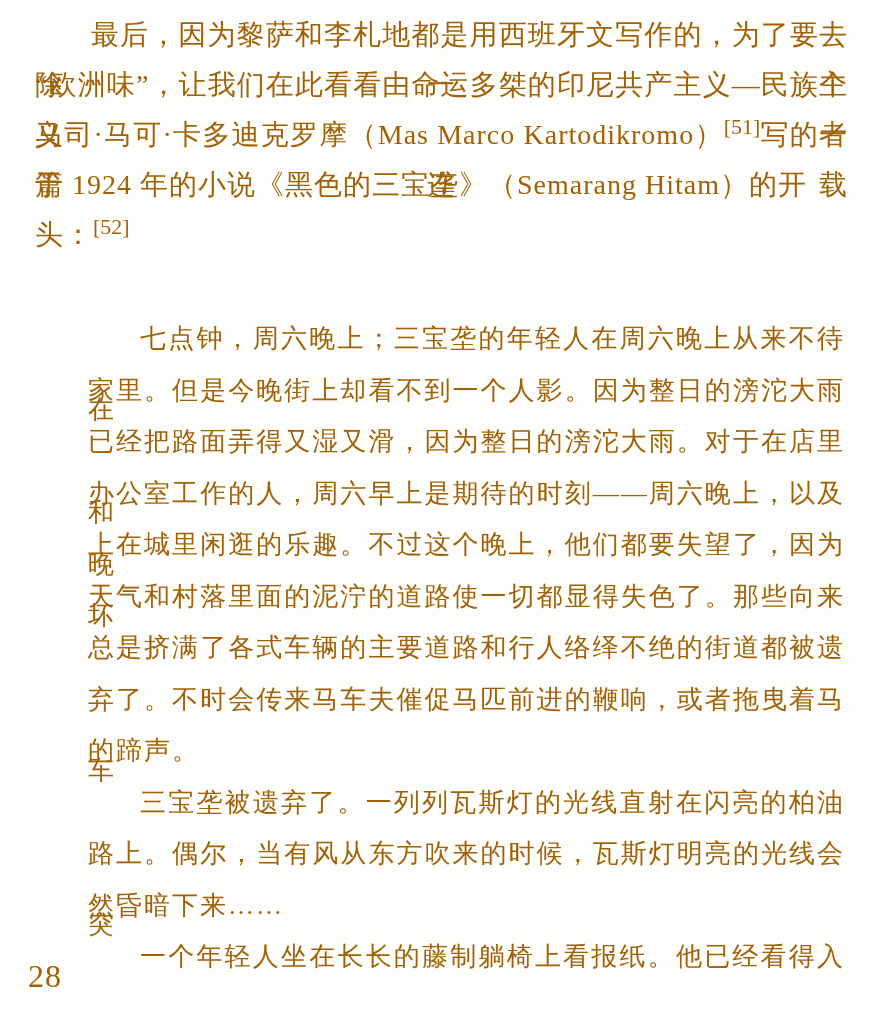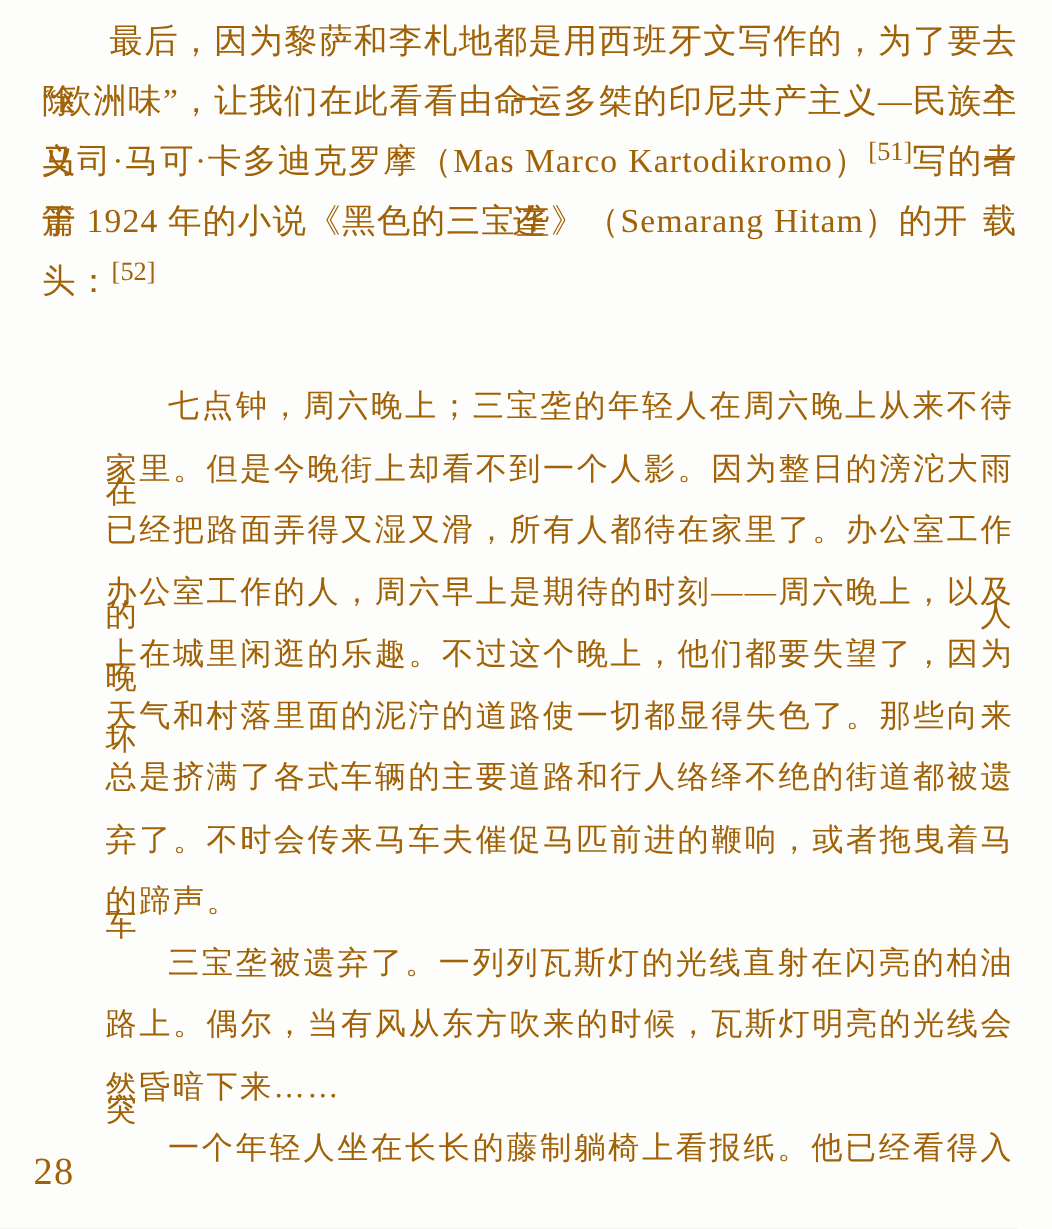--- a/index.html
+++ b/index.html
@@ -81,21 +81,21 @@
   <div class="intro">
     <div class="iline first">最后，因为黎萨和李札地都是用西班牙文写作的，为了要去除一个</div>
     <div class="iline">“欧洲味”，让我们在此看看由命运多桀的印尼共产主义—民族主义者</div>
     <div class="iline"><span>马司·马可·卡多迪克罗摩（Mas Marco Kartodikromo）</span><sup class="fnref">[51]</sup><span>写的一篇连载</span></div>
     <div class="iline lastline"><span>于 1924 年的小说《黑色的三宝垄》（Semarang Hitam）的开头：</span><sup class="fnref">[52]</sup></div>
   </div>
 
   <div class="quote">
     <div class="qline first">七点钟，周六晚上；三宝垄的年轻人在周六晚上从来不待在</div>
     <div class="qline">家里。但是今晚街上却看不到一个人影。因为整日的滂沱大雨</div>
-    <div class="qline">已经把路面弄得又湿又滑，所有人都待在家里了。办公室工作的人</div>
+    <div class="qline">已经把路面弄得又湿又滑，因为整日的滂沱大雨。对于在店里和</div>
     <div class="qline">办公室工作的人，周六早上是期待的时刻——周六晚上，以及晚</div>
     <div class="qline">上在城里闲逛的乐趣。不过这个晚上，他们都要失望了，因为坏</div>
     <div class="qline">天气和村落里面的泥泞的道路使一切都显得失色了。那些向来</div>
     <div class="qline">总是挤满了各式车辆的主要道路和行人络绎不绝的街道都被遗</div>
     <div class="qline">弃了。不时会传来马车夫催促马匹前进的鞭响，或者拖曳着马车</div>
     <div class="qline shortline">的蹄声。</div>
     <div class="qline first">三宝垄被遗弃了。一列列瓦斯灯的光线直射在闪亮的柏油</div>
     <div class="qline">路上。偶尔，当有风从东方吹来的时候，瓦斯灯明亮的光线会突</div>
     <div class="qline shortline">然昏暗下来……</div>
     <div class="qline first">一个年轻人坐在长长的藤制躺椅上看报纸。他已经看得入</div>

